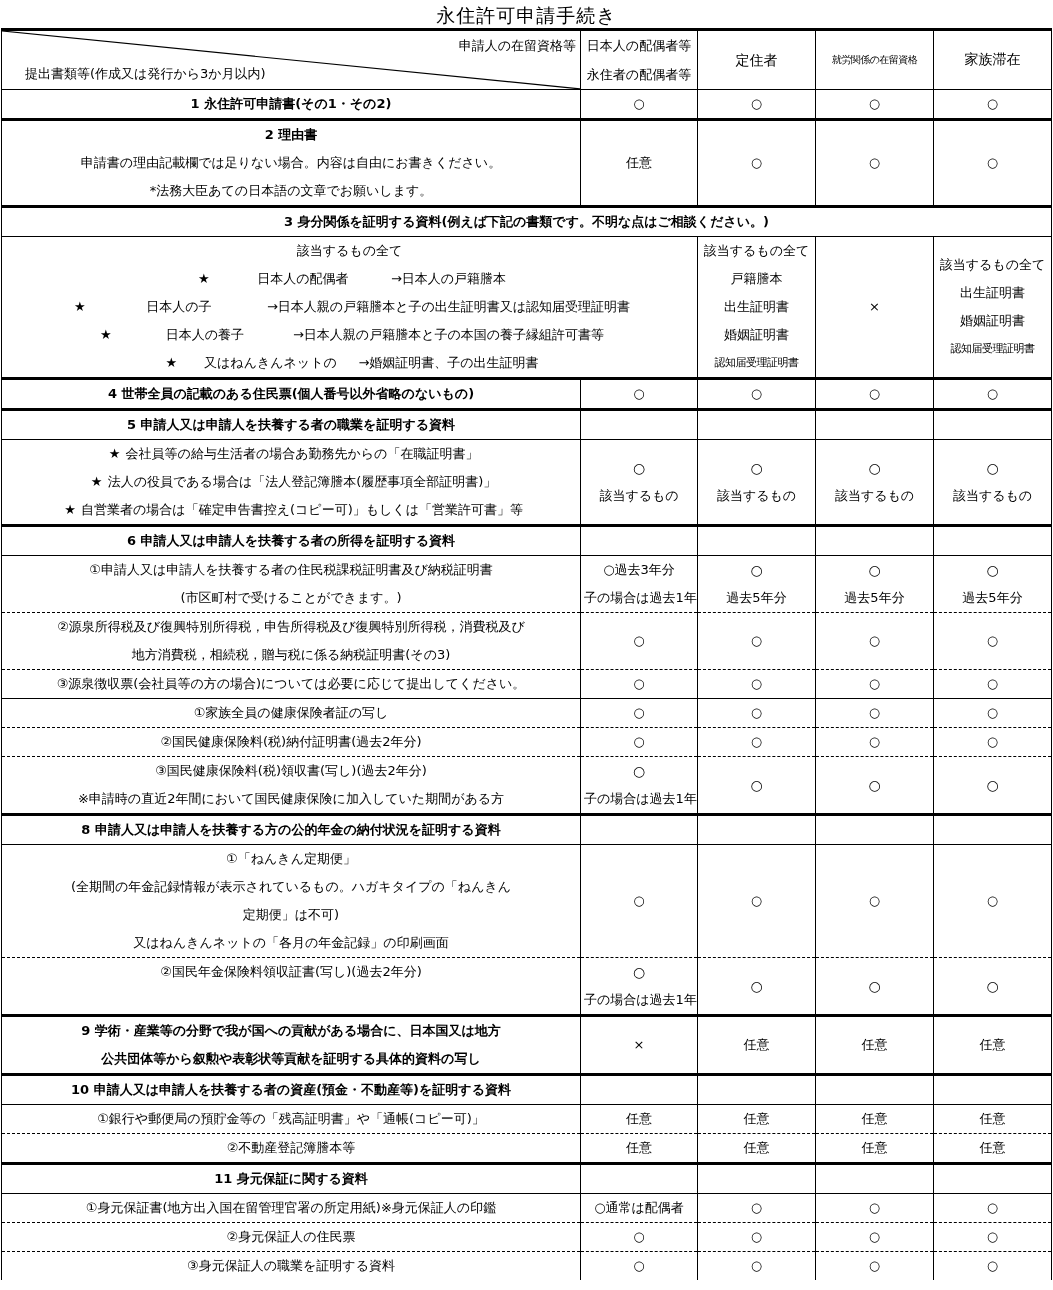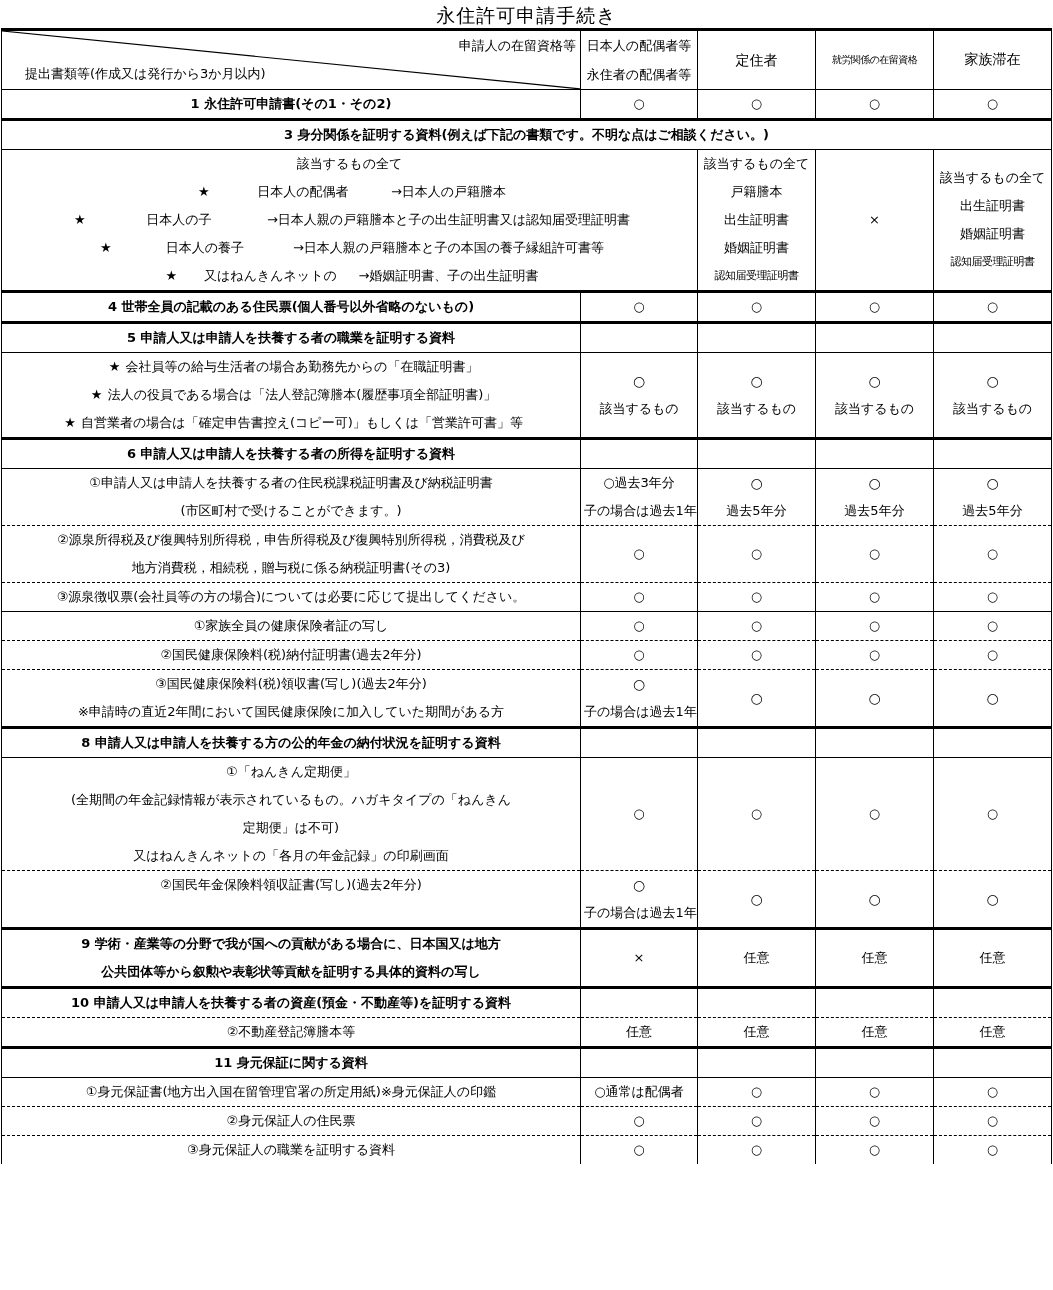--- a/index.html
+++ b/index.html
@@ -72,20 +72,31 @@
   </tr>
 
   <tr class="thin-top">
     <td class="lbl sec">1 永住許可申請書(その1・その2)</td>
     <td class="c mark">○</td>
     <td class="c mark">○</td>
     <td class="c mark">○</td>
     <td class="c mark">○</td>
   </tr>
 
+  <tr class="thick-top">
+    <td class="lbl">
+      <span class="line sec">2 理由書</span>
+      <span class="line">申請書の理由記載欄では足りない場合。内容は自由にお書きください。</span>
+      <span class="line">*法務大臣あての日本語の文章でお願いします。</span>
+    </td>
+    <td class="c">任意</td>
+    <td class="c mark">○</td>
+    <td class="c mark">○</td>
+    <td class="c mark">○</td>
+  </tr>
 
   <tr class="thick-top">
     <td colspan="5" class="lbl sec">3 身分関係を証明する資料(例えば下記の書類です。不明な点はご相談ください。)</td>
   </tr>
 
   <tr class="thin-top">
     <td colspan="2" class="lbl top">
       <span class="line">該当するもの全て</span>
       <span class="line"><span class="star">★</span><span class="rel">日本人の配偶者</span><span>→日本人の戸籍謄本</span></span>
       <span class="line"><span class="star">★</span><span class="rel">日本人の子</span><span>→日本人親の戸籍謄本と子の出生証明書又は認知届受理証明書</span></span>
@@ -278,20 +289,27 @@
     <td class="c">任意</td>
   </tr>
 
   <tr class="thick-top">
     <td class="lbl sec">10 申請人又は申請人を扶養する者の資産(預金・不動産等)を証明する資料</td>
     <td></td>
         <td></td>
         <td></td>
         <td></td>
   </tr>
+  <tr class="thin-top">
+    <td class="lbl">①銀行や郵便局の預貯金等の「残高証明書」や「通帳(コピー可)」</td>
+    <td class="c">任意</td>
+    <td class="c">任意</td>
+    <td class="c">任意</td>
+    <td class="c">任意</td>
+  </tr>
   <tr class="dot-top">
     <td class="lbl">②不動産登記簿謄本等</td>
     <td class="c">任意</td>
     <td class="c">任意</td>
     <td class="c">任意</td>
     <td class="c">任意</td>
   </tr>
 
   <tr class="thick-top">
     <td class="lbl sec">11 身元保証に関する資料</td>

